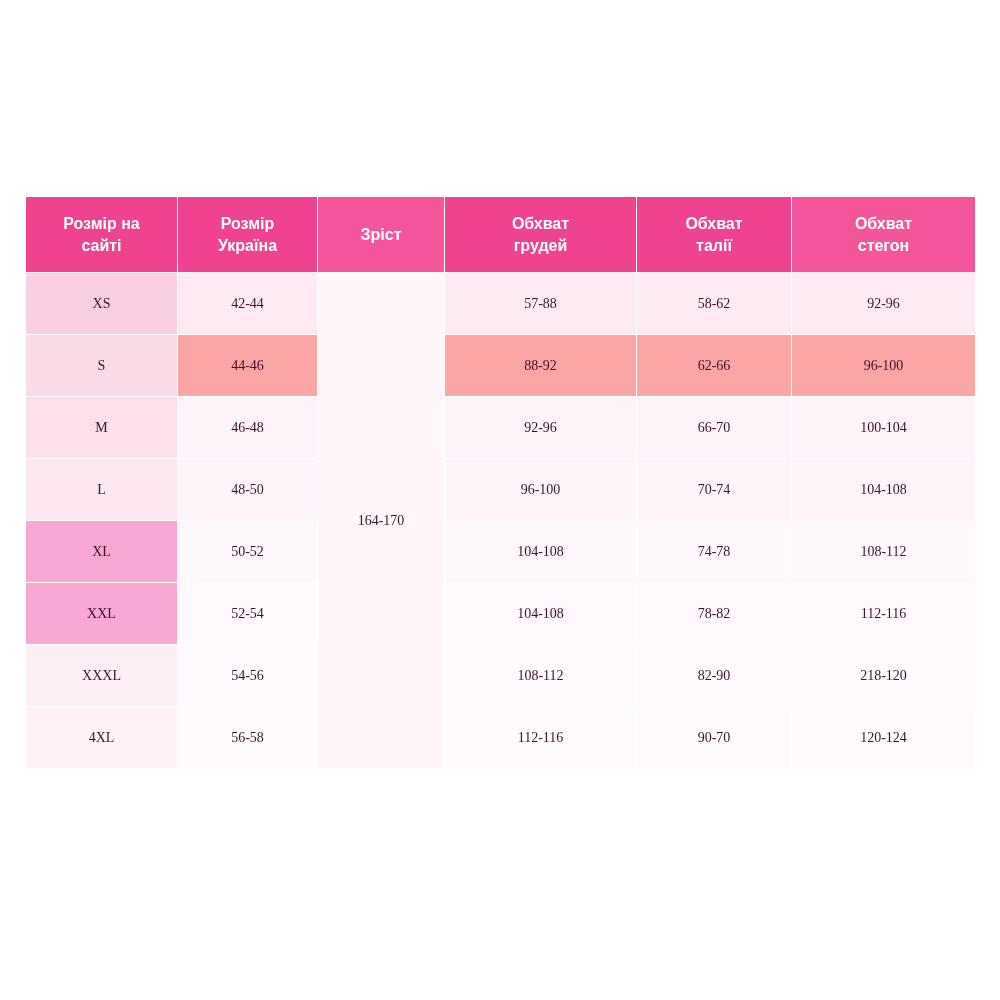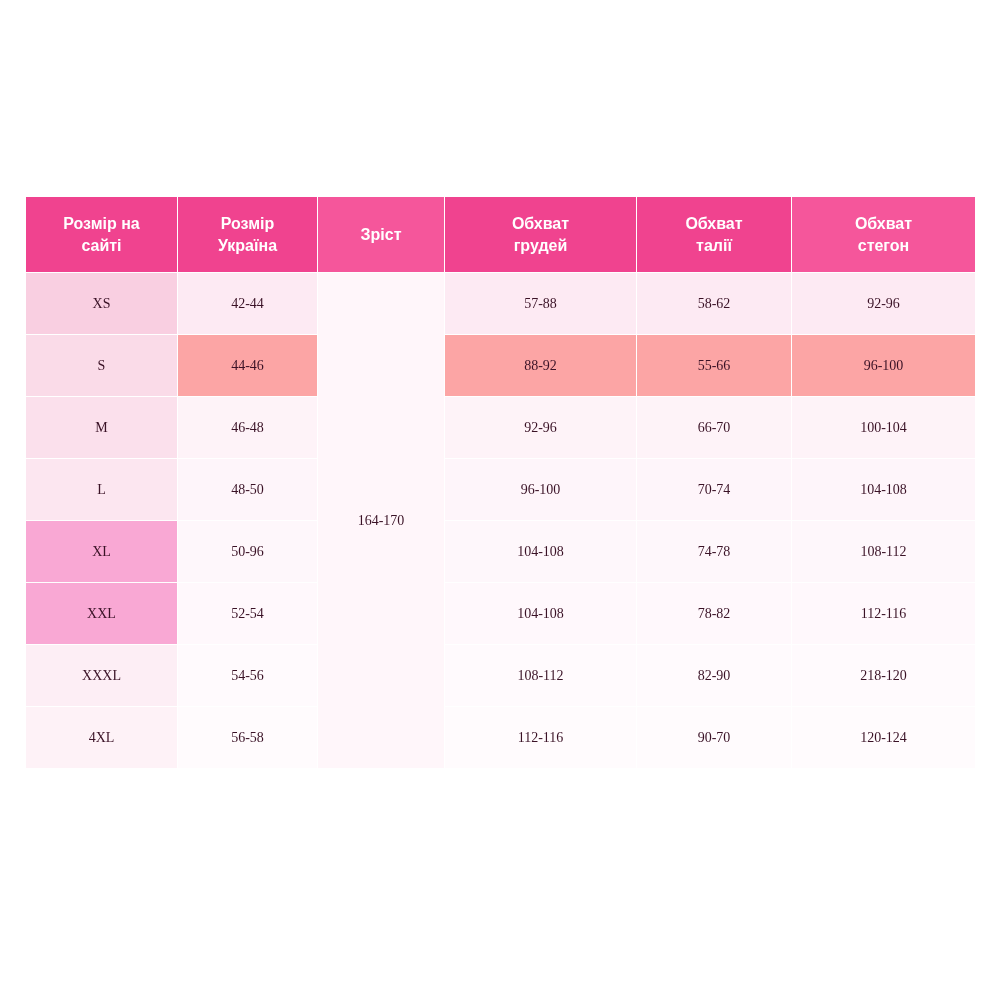--- a/index.html
+++ b/index.html
@@ -140,40 +140,40 @@
           <td class="tint-1">42-44</td>
           <td class="height-cell" rowspan="8">164-170</td>
           <td class="tint-1">57-88</td>
           <td class="tint-1">58-62</td>
           <td class="tint-1">92-96</td>
         </tr>
         <tr>
           <td class="col-b">S</td>
           <td class="tint-2">44-46</td>
           <td class="tint-2">88-92</td>
-          <td class="tint-2">55-66</td>
+          <td class="tint-2">62-66</td>
           <td class="tint-2">96-100</td>
         </tr>
         <tr>
           <td class="col-c">M</td>
           <td class="tint-3">46-48</td>
           <td class="tint-3">92-96</td>
           <td class="tint-3">66-70</td>
           <td class="tint-3">100-104</td>
         </tr>
         <tr>
           <td class="col-d">L</td>
           <td class="tint-4">48-50</td>
           <td class="tint-4">96-100</td>
           <td class="tint-4">70-74</td>
           <td class="tint-4">104-108</td>
         </tr>
         <tr>
           <td class="col-e">XL</td>
-          <td class="tint-5">50-96</td>
+          <td class="tint-5">50-52</td>
           <td class="tint-5">104-108</td>
           <td class="tint-5">74-78</td>
           <td class="tint-5">108-112</td>
         </tr>
         <tr>
           <td class="col-e">XXL</td>
           <td class="tint-6">52-54</td>
           <td class="tint-6">104-108</td>
           <td class="tint-6">78-82</td>
           <td class="tint-6">112-116</td>

